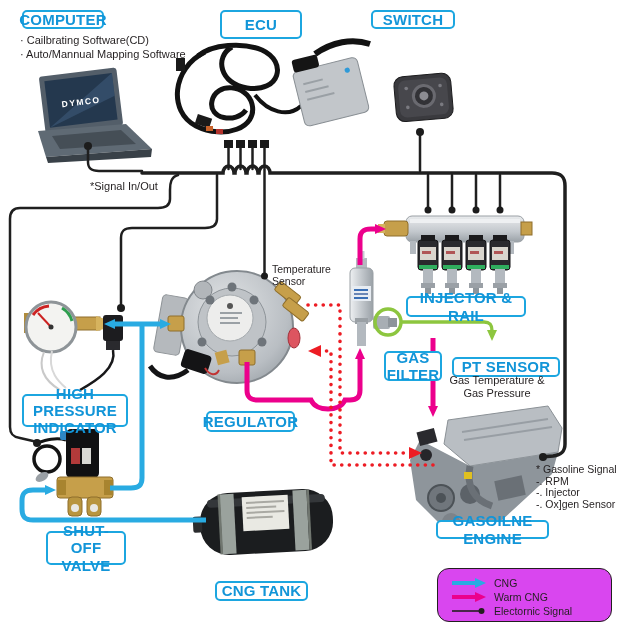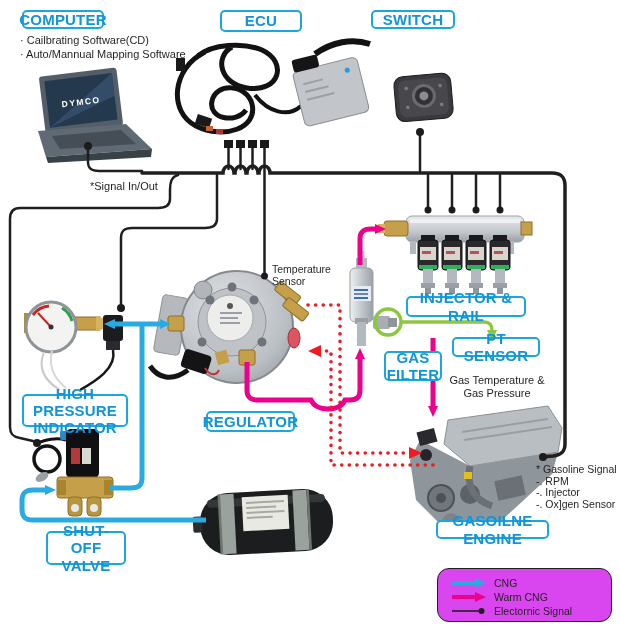--- a/index.html
+++ b/index.html
@@ -280,21 +280,21 @@
     <circle cx="500" cy="210" r="3.5"></circle>
     <circle cx="37" cy="443" r="4"></circle>
     <circle cx="121" cy="308" r="4"></circle>
     <circle cx="543" cy="457" r="4"></circle>
   </g>
 </svg>
 
   <div class="cyan-box" style="left:22px;top:10px;width:82px;height:19px;">
       <span>COMPUTER</span>
     </div>
-  <div class="cyan-box" style="left:220px;top:10px;width:82px;height:22px;">
+  <div class="cyan-box" style="left:220px;top:10px;width:82px;height:29px;">
       <span>ECU</span>
     </div>
   <div class="cyan-box" style="left:371px;top:10px;width:84px;height:19px;">
       <span>SWITCH</span>
     </div>
 
   <div class="abs blk" style="left:20px;top:33px;">
     <div>· Cailbrating Software(CD)</div>
     <div>· Auto/Mannual Mapping Software</div>
   </div>
@@ -315,21 +315,21 @@
   </div>
 
   <div class="cyan-box" style="left:384px;top:351px;width:58px;height:30px;">
     <span><span>GAS</span><br><span>FILTER</span></span>
   </div>
 
   <div class="cyan-box" style="left:406px;top:296px;width:120px;height:21px;">
       <span>INJECTOR &amp; RAIL</span>
     </div>
 
-  <div class="cyan-box" style="left:452px;top:337px;width:88px;height:20px;justify-content:center;">
+  <div class="cyan-box" style="left:452px;top:357px;width:108px;height:20px;justify-content:center;">
       <span>PT SENSOR</span>
     </div>
   <div class="abs blk" style="left:438px;top:374px;width:118px;text-align:center;line-height:13px;">
     <div>Gas Temperature &amp;</div>
     <div>Gas Pressure</div>
   </div>
 
   <div class="abs blk small" style="left:536px;top:464px;">
     <div>* Gasoline Signal</div>
     <div>-. RPM</div>
@@ -338,20 +338,23 @@
   </div>
 
   <div class="cyan-box" style="left:436px;top:520px;width:113px;height:19px;">
       <span>GASOILNE ENGINE</span>
     </div>
 
   <div class="cyan-box" style="left:46px;top:531px;width:80px;height:34px;">
     <span><span>SHUT-OFF</span><br><span>VALVE</span></span>
   </div>
 
+  <div class="cyan-box" style="left:215px;top:581px;width:93px;height:20px;">
+      <span>CNG TANK</span>
+    </div>
 
   <div class="legend">
     <div class="lrow">
       <svg width="36" height="10">
           <line x1="2" y1="5" x2="25" y2="5" stroke="#29abe2" stroke-width="4"></line>
           <polygon points="25,0 36,5 25,10" fill="#29abe2"></polygon>
         </svg>
       <span>CNG</span>
     </div>
     <div class="lrow">

